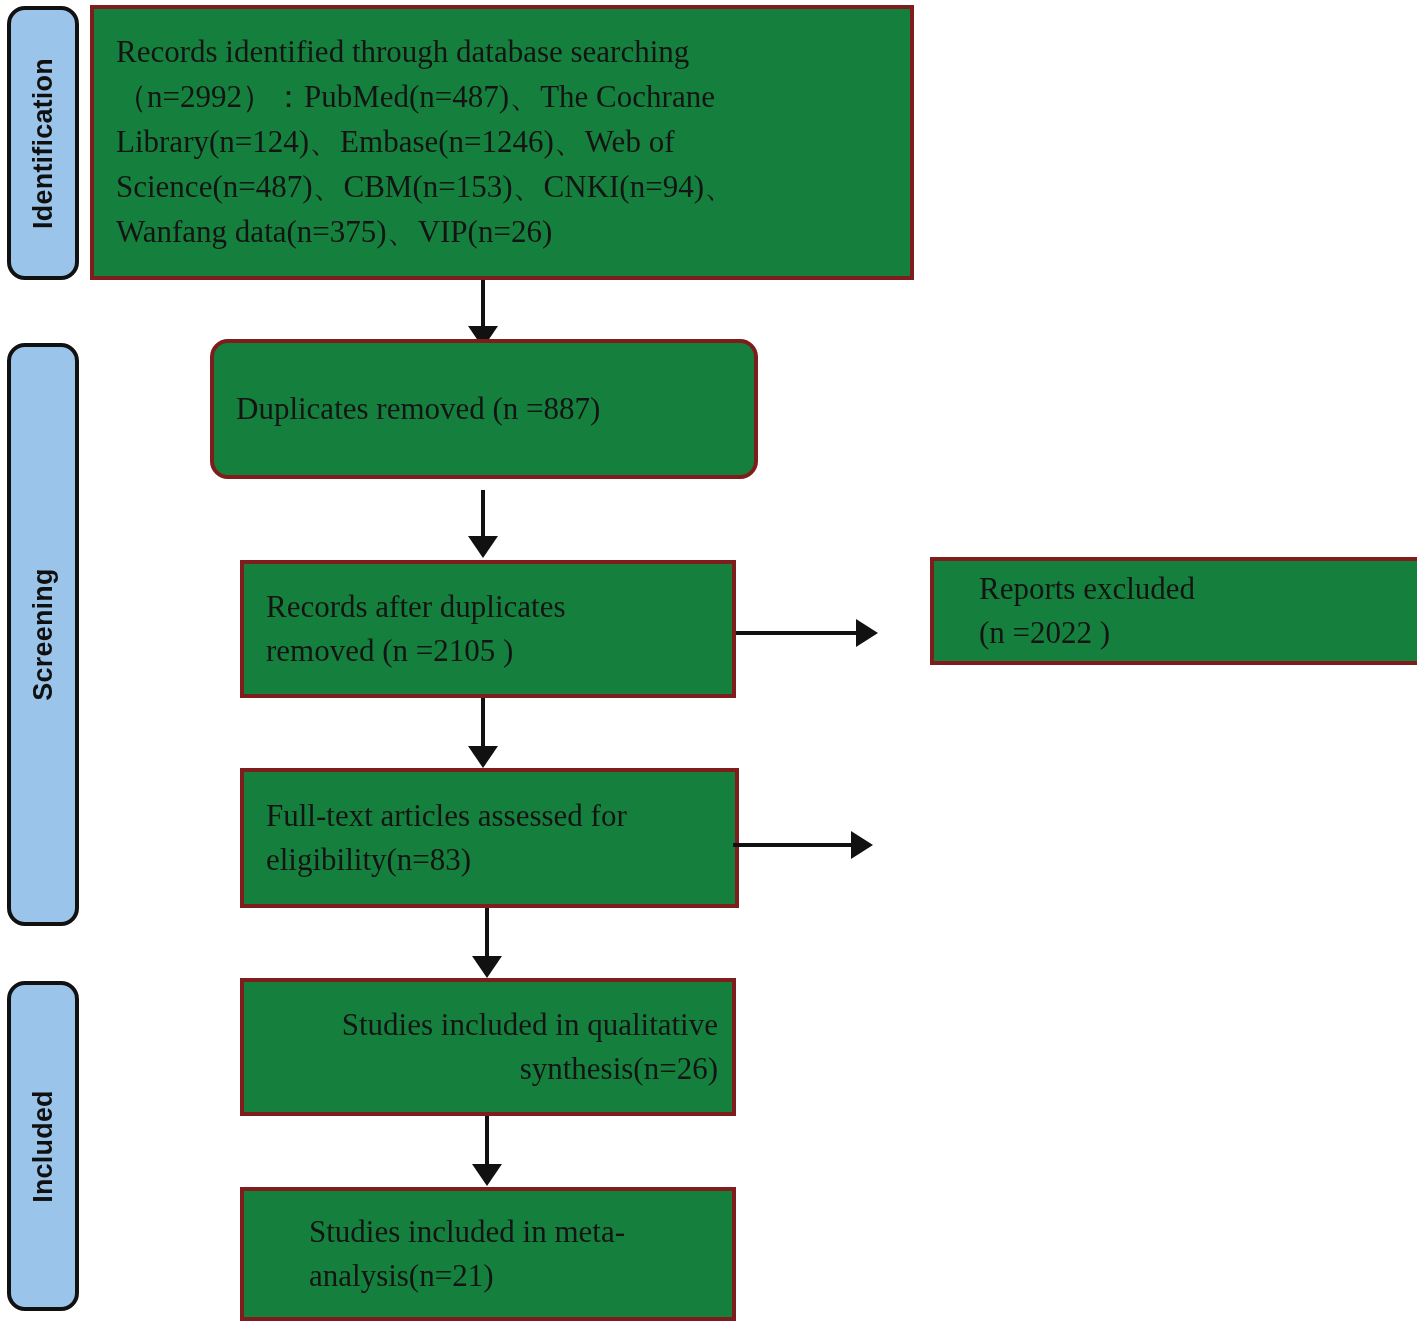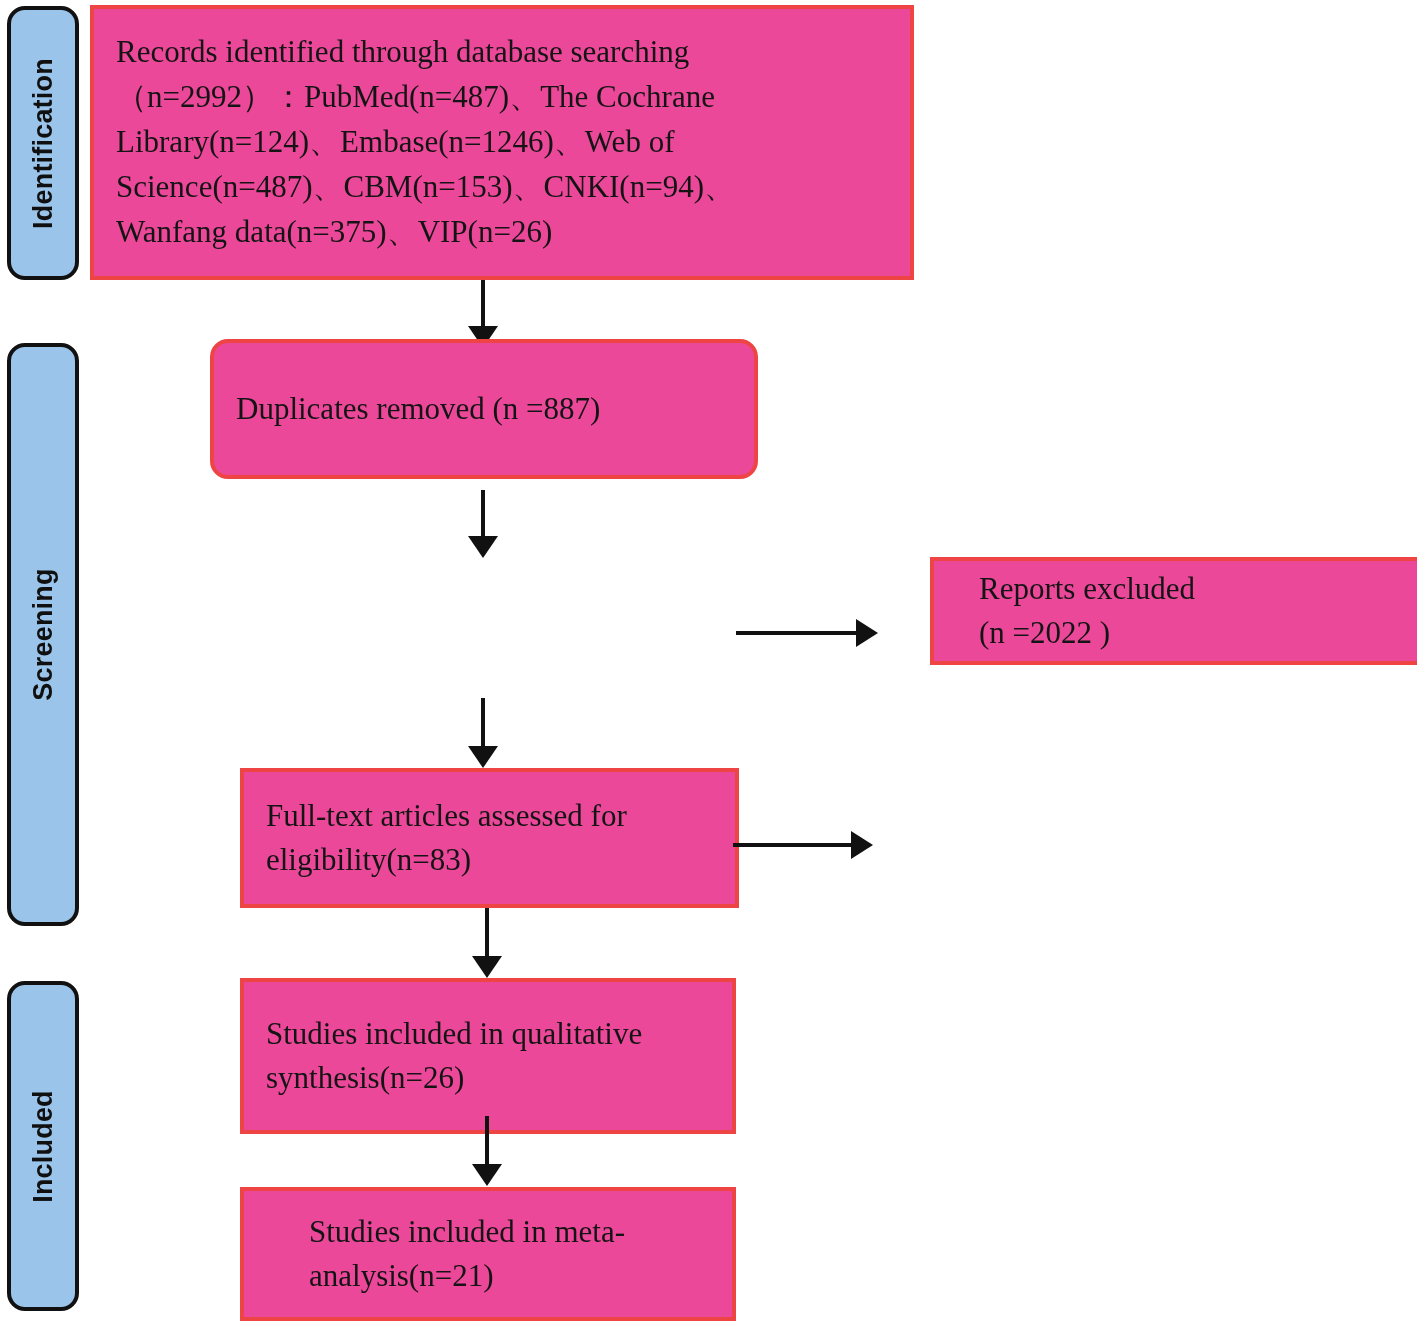--- a/index.html
+++ b/index.html
@@ -36,22 +36,22 @@
     color: #101010;
     letter-spacing: 0.2px;
     white-space: nowrap;
     transform: rotate(-90deg);
     transform-origin: center center;
   }
 
   
   .flow-box {
     position: absolute;
-    background: #ec4899;
-    border: 4px solid #ef4444;
+    background: #15803d;
+    border: 4px solid #7f1d1d;
     box-sizing: border-box;
     display: flex;
     align-items: center;
   }
   .flow-box .box-text {
     font-size: 31px;
     line-height: 1.42;
     color: #141414;
     padding: 0 14px 0 22px;
     width: 100%;
@@ -118,20 +118,24 @@
   <div class="conn-v" style="left:481px; top:280px; height:48px;"></div>
   <div class="arrow-down" style="left:468px; top:326px;"></div>
 
   <div class="flow-box" style="left:210px; top:339px; width:548px; height:140px;border-radius:18px;">
     <div class="box-text">Duplicates removed (n =887)</div>
   </div>
 
   <div class="conn-v" style="left:481px; top:490px; height:46px;"></div>
   <div class="arrow-down" style="left:468px; top:536px;"></div>
 
+  <div class="flow-box" style="left:240px; top:560px; width:496px; height:138px;">
+    <div class="box-text">Records after duplicates
+removed (n =2105 )</div>
+  </div>
 
   <div class="conn-h" style="left:736px; top:631px; width:122px;"></div>
   <div class="arrow-right" style="left:856px; top:619px;"></div>
 
   <div class="flow-box" style="left:930px; top:557px; width:500px; height:108px;padding-left:23px;">
     <div class="box-text">Reports excluded
 (n =2022 )</div>
   </div>
 
   <div class="conn-v" style="left:481px; top:698px; height:48px;"></div>
@@ -142,21 +146,21 @@
 eligibility(n=83)</div>
   </div>
 
   <div class="conn-h" style="left:733px; top:843px; width:120px;"></div>
   <div class="arrow-right" style="left:851px; top:831px;"></div>
 
 
   <div class="conn-v" style="left:485px; top:908px; height:48px;"></div>
   <div class="arrow-down" style="left:472px; top:956px;"></div>
 
-  <div class="flow-box" style="left:240px; top:978px; width:496px; height:156px;">
+  <div class="flow-box" style="left:240px; top:978px; width:496px; height:138px;text-align:right;">
     <div class="box-text">Studies included in qualitative
 synthesis(n=26)</div>
   </div>
 
   <div class="conn-v" style="left:485px; top:1116px; height:48px;"></div>
   <div class="arrow-down" style="left:472px; top:1164px;"></div>
 
   <div class="flow-box" style="left:240px; top:1187px; width:496px; height:134px;padding-left:43px;">
     <div class="box-text">Studies included in meta-
 analysis(n=21)</div>

